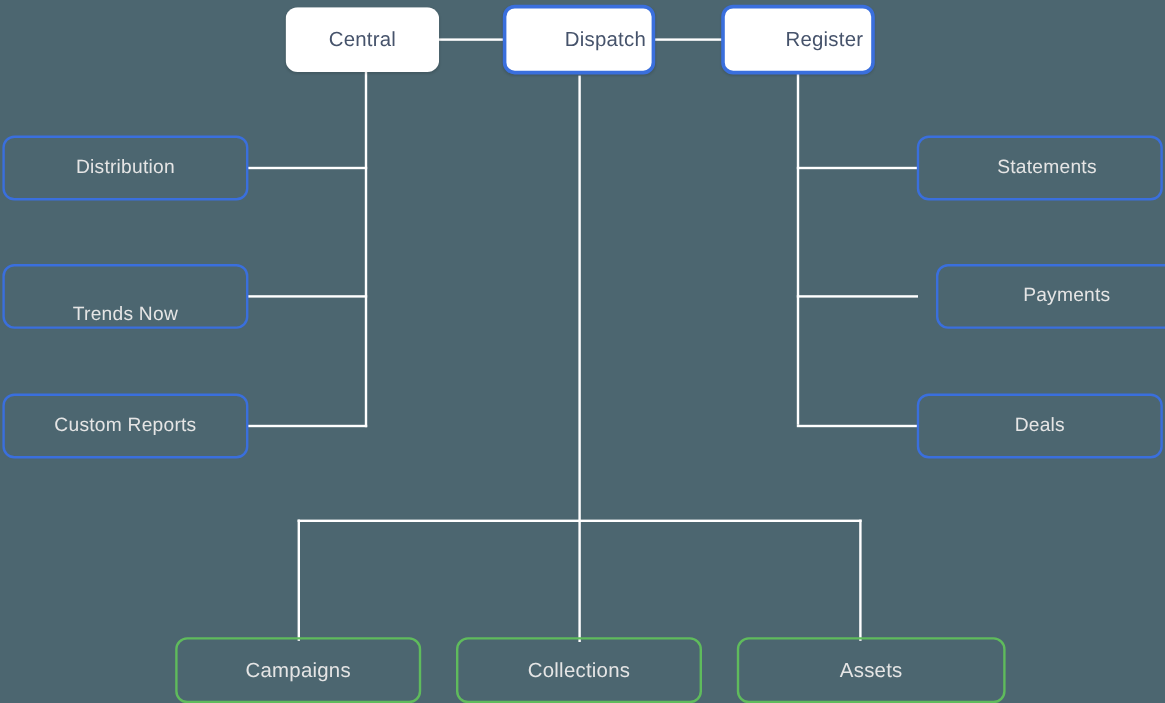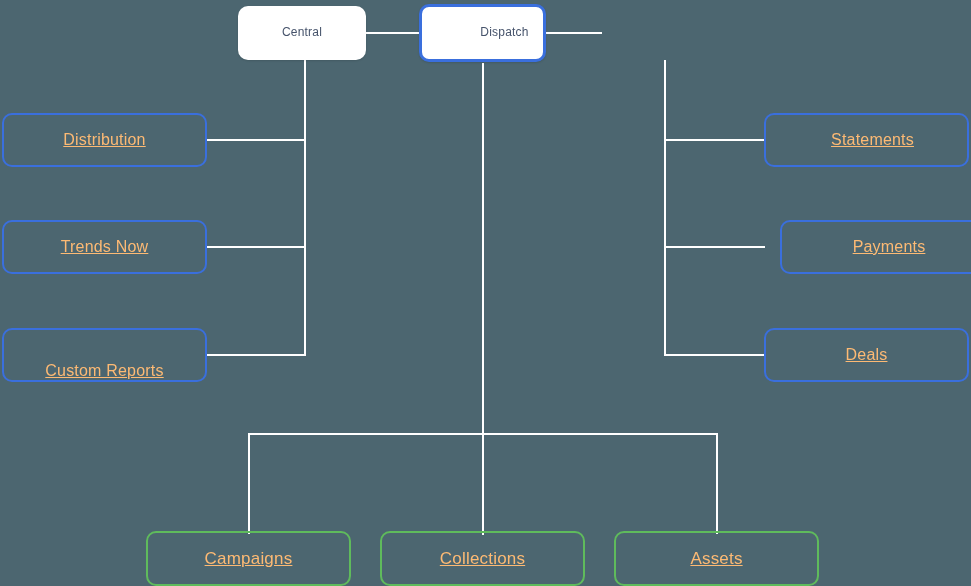--- a/index.html
+++ b/index.html
@@ -32,39 +32,38 @@
     justify-content: center;
     text-align: center;
     line-height: 1.15;
     letter-spacing: 0.2px;
   }
 
   
   .node.white {
     background: #ffffff;
     color: #46536b;
-    font-size: 12px;
+    font-size: 17px;
     border: 3px solid transparent;
     box-shadow: 0 1px 2px rgba(0,0,0,0.12);
   }
   .node.white.plain {
     border-color: transparent;
   }
   .node.white.blue-ring {
     border-color: #3a6fdd;
     padding-left: 44px;
   }
 
   
   .node.outline {
     background: transparent;
-    color: #fdba74;
+    color: #e5e5e5;
     font-size: 16px;
     border: 2px solid #3a6fdd;
-    text-decoration: underline;
   }
   .node.outline.green {
     border-color: #5fbb5c;
   }
   .node.outline.big {
     font-size: 17px;
     text-align: right;
   }
 </style>
 </head>
@@ -96,30 +95,33 @@
   <div class="conn" style="left:716px; top:433px; width:2px; height:101px;"></div>
 
   <div class="node white plain" style="left:238px; top:6px; width:128px; height:54px;">
     <span>Central</span>
   </div>
 
   <div class="node white blue-ring" style="left:419px; top:4px; width:127px; height:58px;">
     <span>Dispatch</span>
   </div>
 
+  <div class="node white blue-ring" style="left:601px; top:4px; width:128px; height:58px;">
+    <span>Register</span>
+  </div>
 
   <div class="node outline" style="left:2px; top:113px; width:205px; height:54px;">
     <span>Distribution</span>
   </div>
 
-  <div class="node outline" style="left:2px; top:220px; width:205px; height:54px;">
+  <div class="node outline" style="left:2px; top:220px; width:205px; height:54px;align-items:flex-end;">
     <span>Trends Now</span>
   </div>
 
-  <div class="node outline" style="left:2px; top:328px; width:205px; height:54px;align-items:flex-end;">
+  <div class="node outline" style="left:2px; top:328px; width:205px; height:54px;">
     <span>Custom Reports</span>
   </div>
 
   <div class="node outline" style="left:764px; top:113px; width:205px; height:54px;padding-left:12px;">
     <span>Statements</span>
   </div>
 
   <div class="node outline" style="left:780px; top:220px; width:218px; height:54px;">
     <span>Payments</span>
   </div>
@@ -129,17 +131,17 @@
   </div>
 
   <div class="node outline green big" style="left:146px; top:531px; width:205px; height:55px;">
     <span>Campaigns</span>
   </div>
 
   <div class="node outline green big" style="left:380px; top:531px; width:205px; height:55px;">
     <span>Collections</span>
   </div>
 
-  <div class="node outline green big" style="left:614px; top:531px; width:205px; height:55px;">
+  <div class="node outline green big" style="left:614px; top:531px; width:224px; height:55px;">
     <span>Assets</span>
   </div>
 
 </div>
 
 </body></html>

